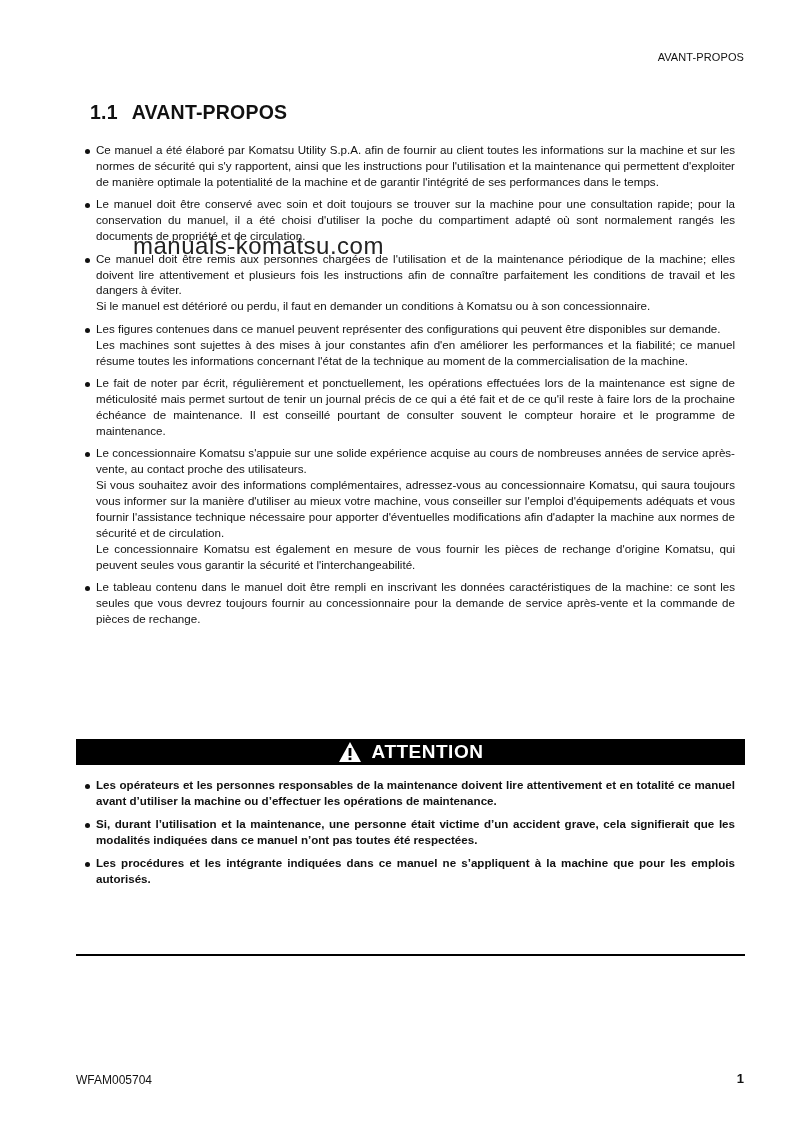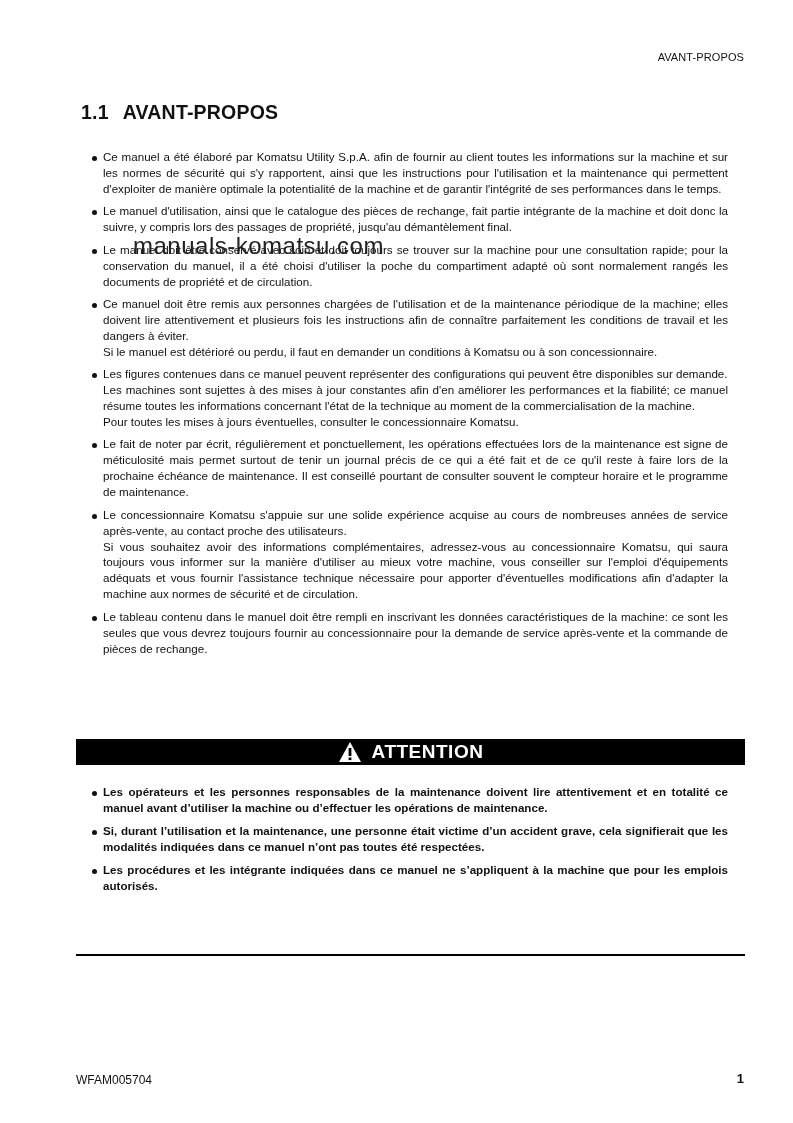--- a/index.html
+++ b/index.html
@@ -1,21 +1,21 @@
 <!DOCTYPE html>
 <html><head>
   <meta charset="utf-8">
   <style>
     html, body { margin: 0; padding: 0; background: #ffffff; }
     body { width: 793px; height: 1123px; position: relative; overflow: hidden; font-family: "Liberation Sans", sans-serif; color: #111; }
     .running-header { position: absolute; top: 51px; right: 49px; font-size: 11px; letter-spacing: 0.1px; }
-    .title { position: absolute; top: 101px; left: 81px; font-size: 19.5px; font-weight: bold; letter-spacing: 0.2px; }
+    .title { position: absolute; top: 101px; left: 90px; font-size: 19.5px; font-weight: bold; letter-spacing: 0.2px; }
     .title .num { margin-right: 14px; }
     .content { position: absolute; top: 133px; left: 76px; width: 668px; }
-    ul.bullets { list-style: none; margin: 16px; padding: 0; }
+    ul.bullets { list-style: none; margin: 9px; padding: 0; }
     ul.bullets li { position: relative; padding-left: 11px; font-size: 11.6px; line-height: 15.9px; text-align: justify; margin-bottom: 6.6px; font-stretch: condensed; }
     ul.bullets li::before { content: ""; position: absolute; left: 0; top: 7px; width: 5px; height: 5px; background: #111; border-radius: 50%; }
     ul.bullets li p { margin: 0; }
     .watermark { position: absolute; top: 232px; left: 133px; font-size: 24px; color: #222; letter-spacing: 0.5px; pointer-events: none; }
     .attention-bar { position: absolute; top: 739px; left: 76px; width: 669px; height: 26px; background: #000; color: #fff; display: flex; align-items: center; justify-content: center; }
     .attention-bar .warn { width: 24px; height: 22px; margin-right: 10px; }
     .attention-bar .label { font-size: 19px; font-weight: bold; letter-spacing: 0.5px; }
     .attention-content { position: absolute; top: 768px; left: 76px; width: 668px; }
     .attention-content ul.bullets li { font-weight: bold; font-size: 11.6px; line-height: 15.9px; margin-bottom: 7px; }
     .rule { position: absolute; top: 954px; left: 76px; width: 669px; height: 2px; background: #000; }
@@ -30,40 +30,37 @@
 <div class="title">
   <span class="num">1.1</span><span>AVANT-PROPOS</span>
 </div>
 
 <div class="content">
   <ul class="bullets">
     <li>
       <p>Ce manuel a été élaboré par Komatsu Utility S.p.A. afin de fournir au client toutes les informations sur la machine et sur les normes de sécurité qui s'y rapportent, ainsi que les instructions pour l'utilisation et la maintenance qui permettent d'exploiter de manière optimale la potentialité de la machine et de garantir l'intégrité de ses performances dans le temps.</p>
     </li>
     <li>
-      <p>Le manuel d'utilisation, ainsi que le catalogue des pièces de rechange, fait partie intégrante de la machine et doit donc la suivre, y compris lors des passages de propriété, jusqu'au démantèlement final.</p>
-    </li>
-    <li>
       <p>Le manuel doit être conservé avec soin et doit toujours se trouver sur la machine pour une consultation rapide; pour la conservation du manuel, il a été choisi d'utiliser la poche du compartiment adapté où sont normalement rangés les documents de propriété et de circulation.</p>
     </li>
     <li>
       <p>Ce manuel doit être remis aux personnes chargées de l'utilisation et de la maintenance périodique de la machine; elles doivent lire attentivement et plusieurs fois les instructions afin de connaître parfaitement les conditions de travail et les dangers à éviter.</p>
       <p>Si le manuel est détérioré ou perdu, il faut en demander un conditions à Komatsu ou à son concessionnaire.</p>
     </li>
     <li>
       <p>Les figures contenues dans ce manuel peuvent représenter des configurations qui peuvent être disponibles sur demande.</p>
       <p>Les machines sont sujettes à des mises à jour constantes afin d'en améliorer les performances et la fiabilité; ce manuel résume toutes les informations concernant l'état de la technique au moment de la commercialisation de la machine.</p>
-      <p>Pour toutes les mises à jours éventuelles, consulter le concessionnaire Komatsu.</p>
     </li>
     <li>
       <p>Le fait de noter par écrit, régulièrement et ponctuellement, les opérations effectuées lors de la maintenance est signe de méticulosité mais permet surtout de tenir un journal précis de ce qui a été fait et de ce qu'il reste à faire lors de la prochaine échéance de maintenance. Il est conseillé pourtant de consulter souvent le compteur horaire et le programme de maintenance.</p>
     </li>
     <li>
       <p>Le concessionnaire Komatsu s'appuie sur une solide expérience acquise au cours de nombreuses années de service après-vente, au contact proche des utilisateurs.</p>
       <p>Si vous souhaitez avoir des informations complémentaires, adressez-vous au concessionnaire Komatsu, qui saura toujours vous informer sur la manière d'utiliser au mieux votre machine, vous conseiller sur l'emploi d'équipements adéquats et vous fournir l'assistance technique nécessaire pour apporter d'éventuelles modifications afin d'adapter la machine aux normes de sécurité et de circulation.</p>
+      <p>Le concessionnaire Komatsu est également en mesure de vous fournir les pièces de rechange d'origine Komatsu, qui peuvent seules vous garantir la sécurité et l'interchangeabilité.</p>
     </li>
     <li>
       <p>Le tableau contenu dans le manuel doit être rempli en inscrivant les données caractéristiques de la machine: ce sont les seules que vous devrez toujours fournir au concessionnaire pour la demande de service après-vente et la commande de pièces de rechange.</p>
     </li>
   </ul>
 </div>
 
 <div class="watermark">manuals-komatsu.com</div>
 
 <div class="attention-bar">

